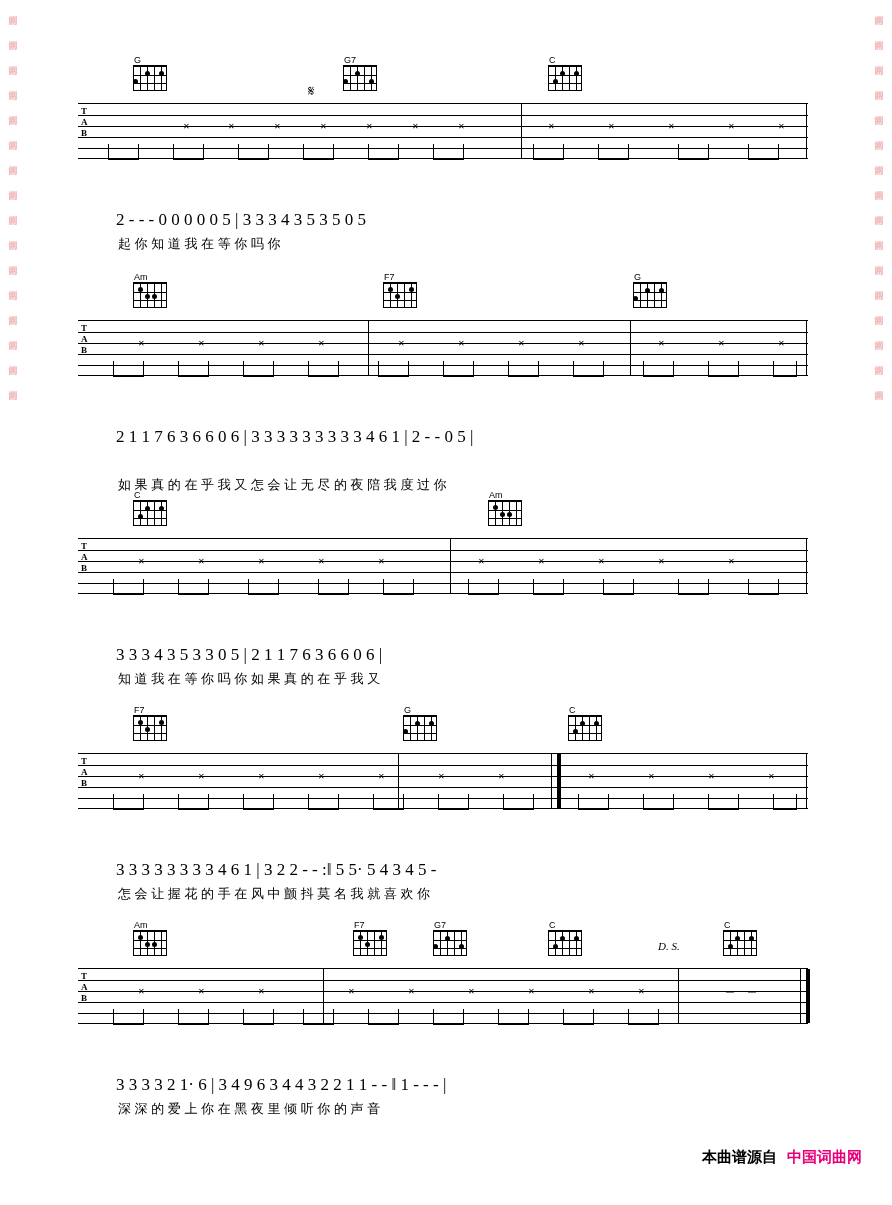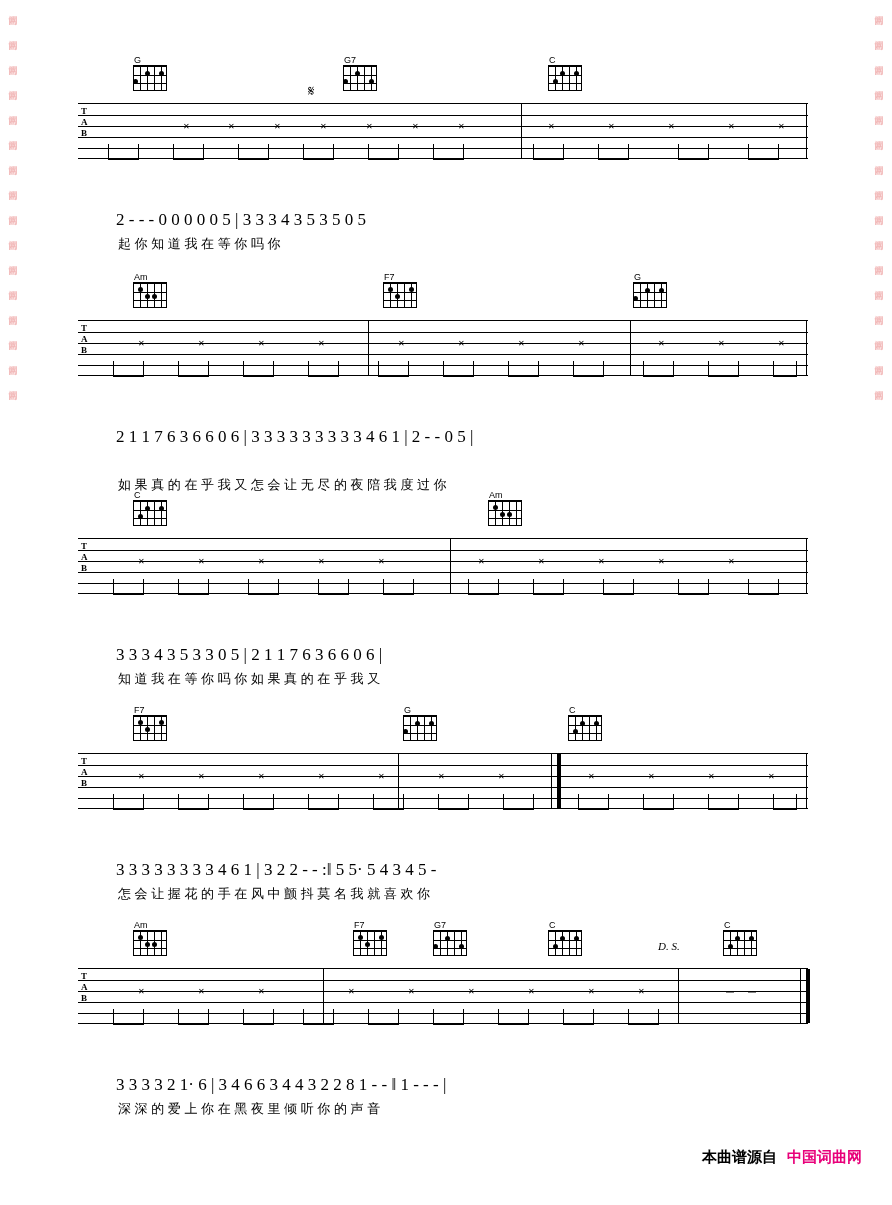--- a/index.html
+++ b/index.html
@@ -662,21 +662,21 @@
       <div class="stem" style="left:515px;top:40px;height:16px;"></div>
       <div class="beam" style="left:485px;top:54px;width:31px;"></div>
       <div class="stem" style="left:550px;top:40px;height:16px;"></div>
       <div class="stem" style="left:580px;top:40px;height:16px;"></div>
       <div class="beam" style="left:550px;top:54px;width:31px;"></div>
       <div class="xnote" style="left:648px;top:19px;">—</div>
       <div class="xnote" style="left:670px;top:19px;">—</div>
     </div>
 
     <div class="numrow" style="top:155px;">
-      <span class="n" style="left:38px;">3 3 3 3 2 1· 6 | 3 4 6 6 3 4 4 3 2 2 8 1 - - ‖ 1 - - - |</span>
+      <span class="n" style="left:38px;">3 3 3 3 2 1· 6 | 3 4 9 6 3 4 4 3 2 2 1 1 - - ‖ 1 - - - |</span>
     </div>
     <div class="lyricrow" style="top:180px;">
       <span class="l" style="left:40px;">深 深 的 爱 上 你    在 黑 夜 里  倾 听 你 的 声 音</span>
     </div>
   </div>
 
   <div class="footer">
     <span>本曲谱源自</span><span class="site">中国词曲网</span>
   </div>
 

